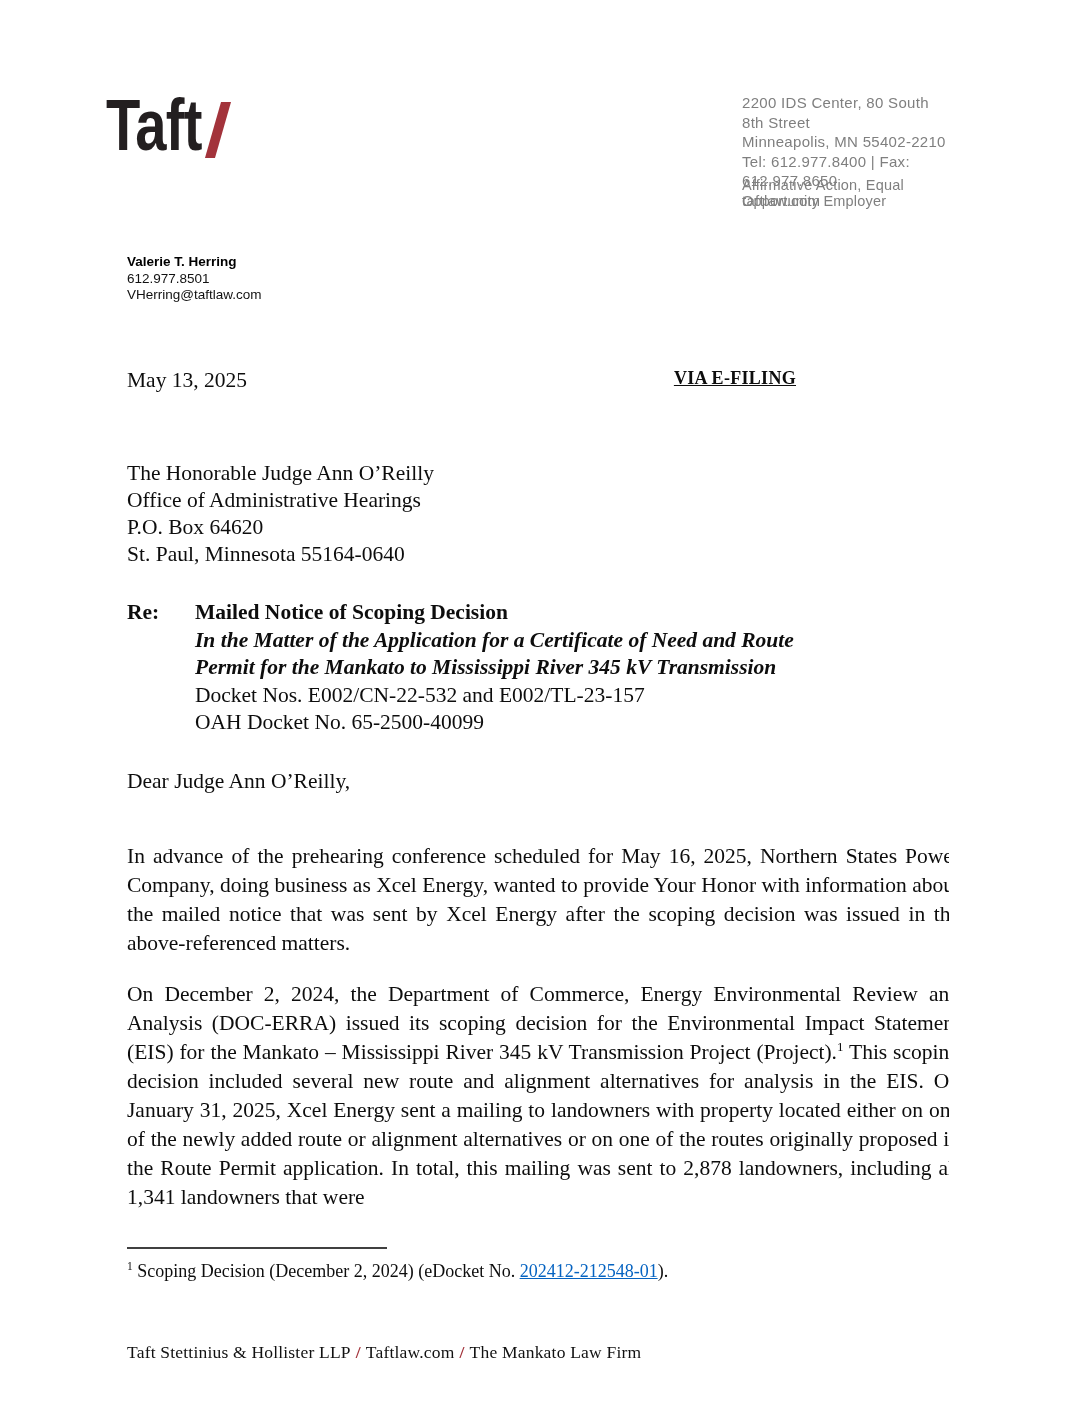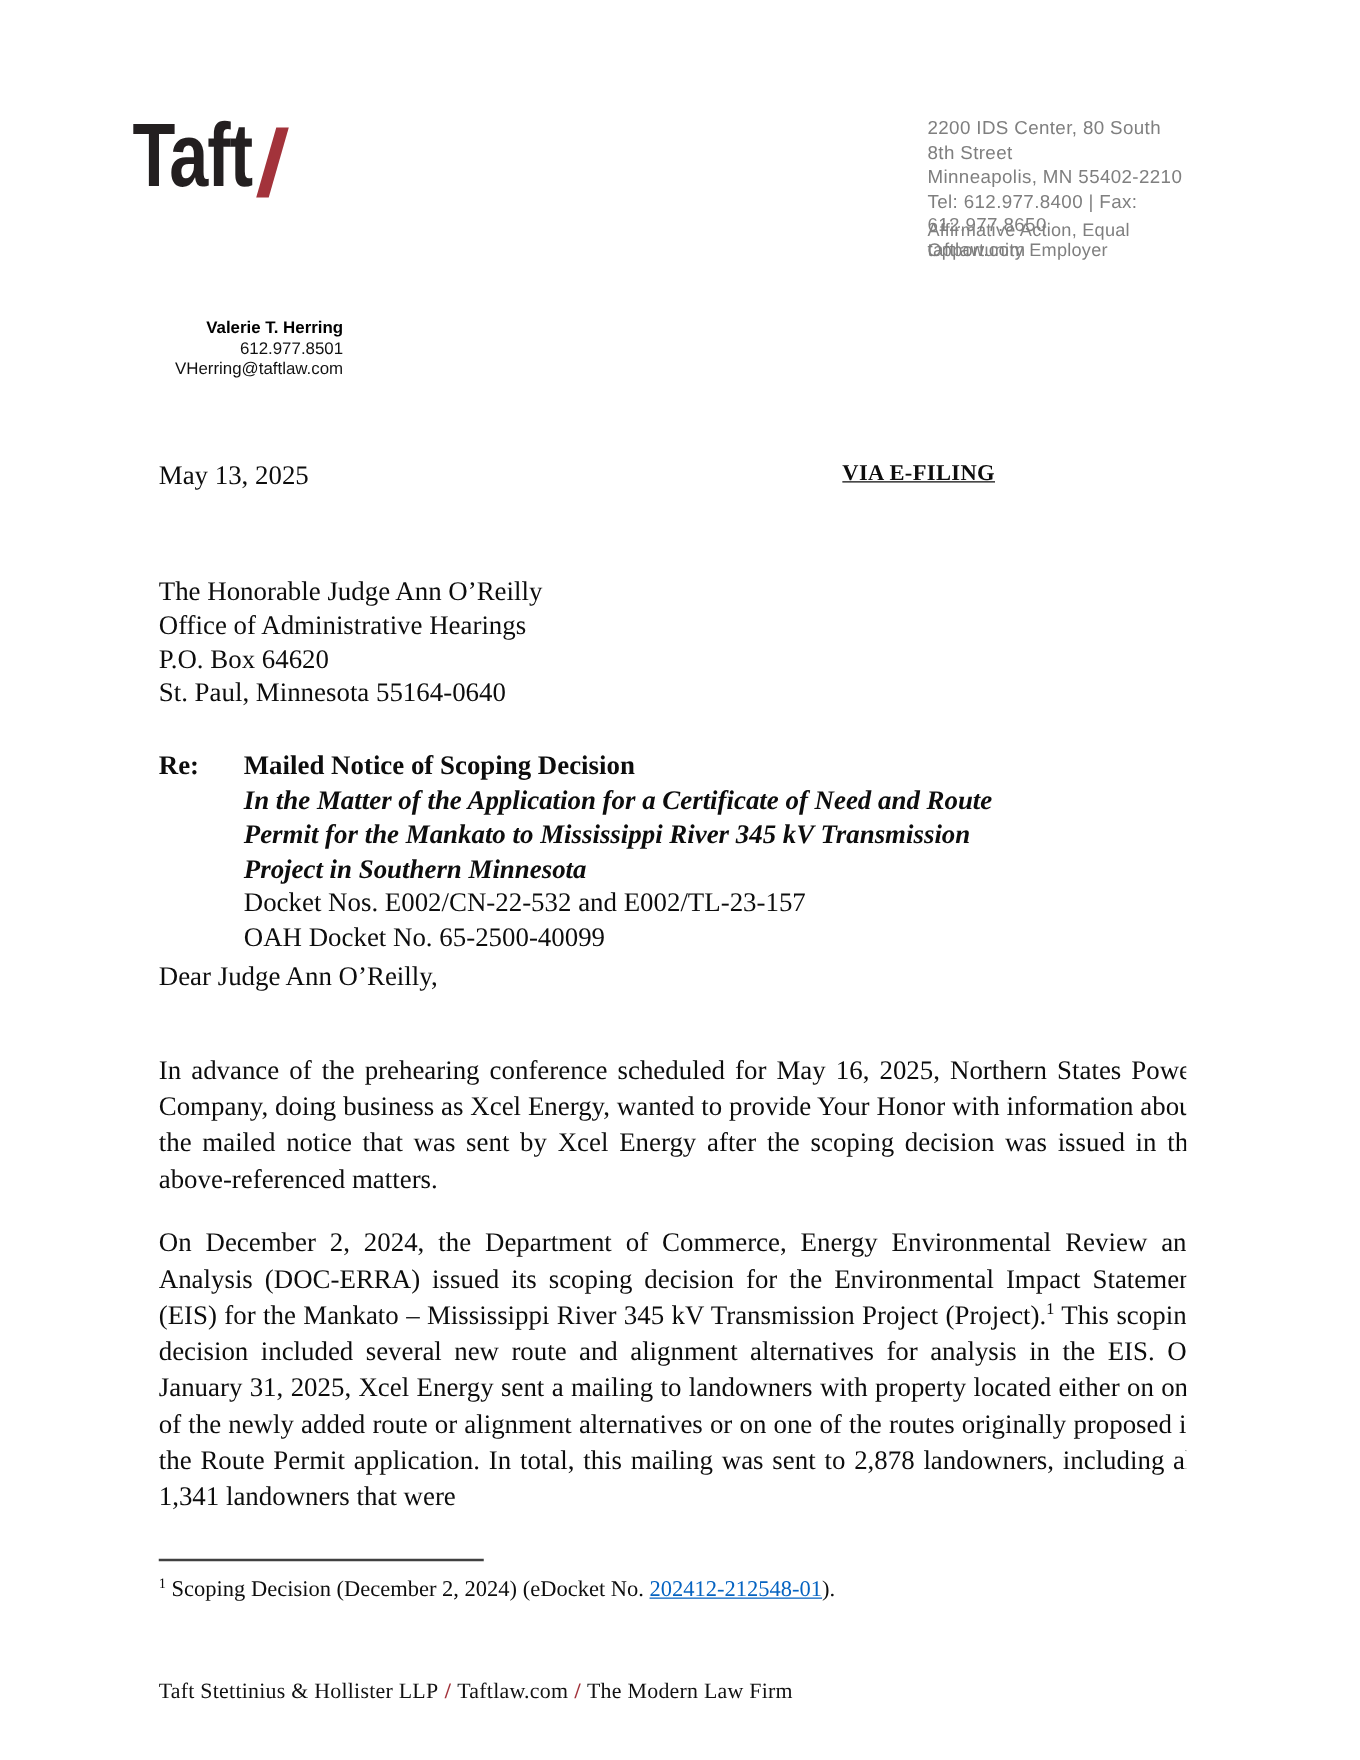--- a/index.html
+++ b/index.html
@@ -35,23 +35,23 @@
     font-size: 15px; line-height: 19.5px;
     letter-spacing: 0.3px; color: #7f7f7f;
   }
   .lh-eeo {
     position: absolute; left: 742px; top: 177px;
     font-family: "Liberation Sans", sans-serif;
     font-size: 14.5px; letter-spacing: 0.2px; color: #7f7f7f;
   }
 
   .attorney {
-    position: absolute; left: 140px; top: 254px;
+    position: absolute; left: 127px; top: 254px;
     font-family: "Liberation Sans", sans-serif;
-    font-size: 13.5px; line-height: 16.5px; color: #111111; text-align: right;
+    font-size: 13.5px; line-height: 16.5px; color: #111111;
   }
   .attorney .name { font-weight: bold; color: #000000; }
 
   
   .dateline { position: absolute; left: 127px; top: 368px; font-size: 21.5px; }
   .via {
     position: absolute; right: 153px; top: 368px;
     font-size: 18px; font-weight: bold; text-decoration: underline;
     letter-spacing: 0.3px;
   }
@@ -136,30 +136,29 @@
     <div>P.O. Box 64620</div>
     <div>St. Paul, Minnesota 55164-0640</div>
   </div>
 
   <div class="re-block">
     <div class="re-label">Re:</div>
     <div class="re-content">
       <div class="re-subject">Mailed Notice of Scoping Decision</div>
       <div class="re-title-line">In the Matter of the Application for a Certificate of Need and Route</div>
       <div class="re-title-line">Permit for the Mankato to Mississippi River 345 kV Transmission</div>
-      <div class="re-title-line">Project in Southern Minnesota</div>
       <div>Docket Nos. E002/CN-22-532 and E002/TL-23-157</div>
       <div>OAH Docket No. 65-2500-40099</div>
     </div>
   </div>
 
   <div class="salutation">Dear Judge Ann O’Reilly,</div>
 
   <div class="body-para para-1">In advance of the prehearing conference scheduled for May 16, 2025, Northern States Power Company, doing business as Xcel Energy, wanted to provide Your Honor with information about the mailed notice that was sent by Xcel Energy after the scoping decision was issued in the above-referenced matters.</div>
 
   <div class="body-para para-2"><span>On December 2, 2024, the Department of Commerce, Energy Environmental Review and Analysis (DOC-ERRA) issued its scoping decision for the Environmental Impact Statement (EIS) for the Mankato – Mississippi River 345 kV Transmission Project (Project).</span><span class="fn-ref">1</span><span> This scoping decision included several new route and alignment alternatives for analysis in the EIS. On January 31, 2025, Xcel Energy sent a mailing to landowners with property located either on one of the newly added route or alignment alternatives or on one of the routes originally proposed in the Route Permit application. In total, this mailing was sent to 2,878 landowners, including all 1,341 landowners that were</span></div>
 
   <div class="fn-separator"></div>
   <div class="footnote"><span class="fn-marker">1</span><span> Scoping Decision (December 2, 2024) (eDocket No. </span><span class="edocket-link" style="color: rgb(5, 99, 193);">202412-212548-01</span><span>).</span></div>
 
-  <div class="page-footer"><span>Taft Stettinius &amp; Hollister LLP</span><span class="footer-slash" style="color: rgb(163, 51, 59);">/</span><span>Taftlaw.com</span><span class="footer-slash" style="color: rgb(163, 51, 59);">/</span><span>The Modern Law Firm</span></div>
+  <div class="page-footer"><span>Taft Stettinius &amp; Hollister LLP</span><span class="footer-slash" style="color: rgb(163, 51, 59);">/</span><span>Taftlaw.com</span><span class="footer-slash" style="color: rgb(163, 51, 59);">/</span><span>The Mankato Law Firm</span></div>
 
 </div>
 
 </body></html>

